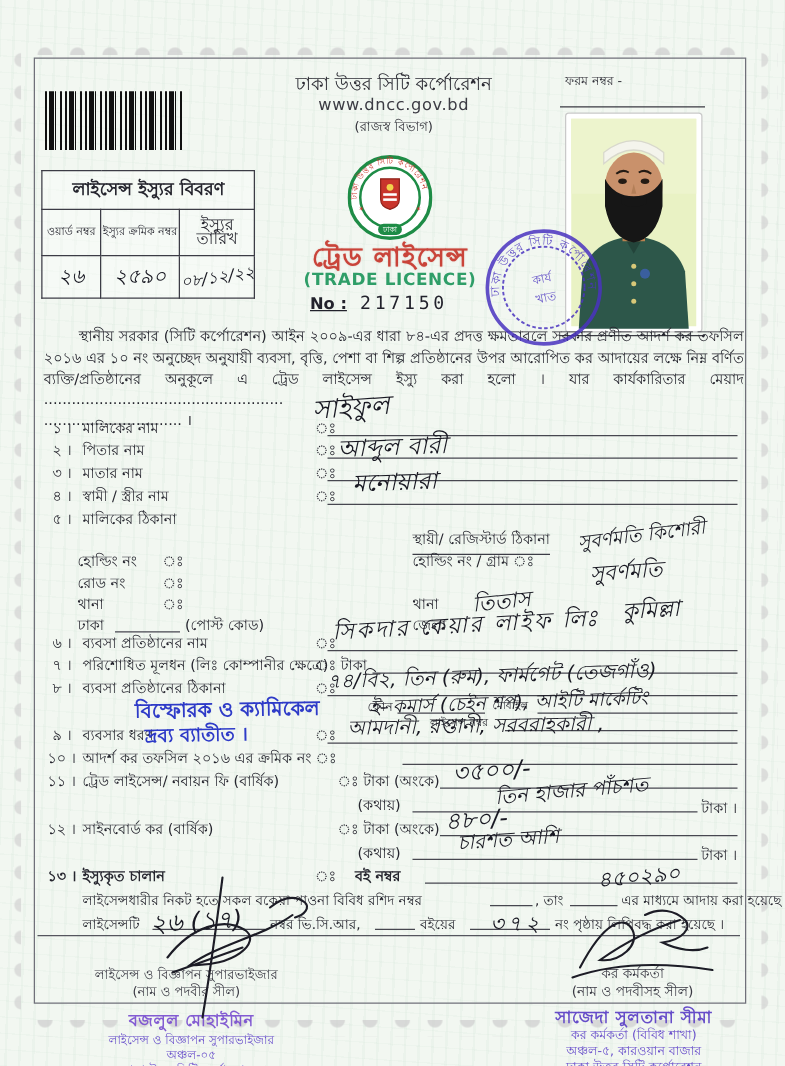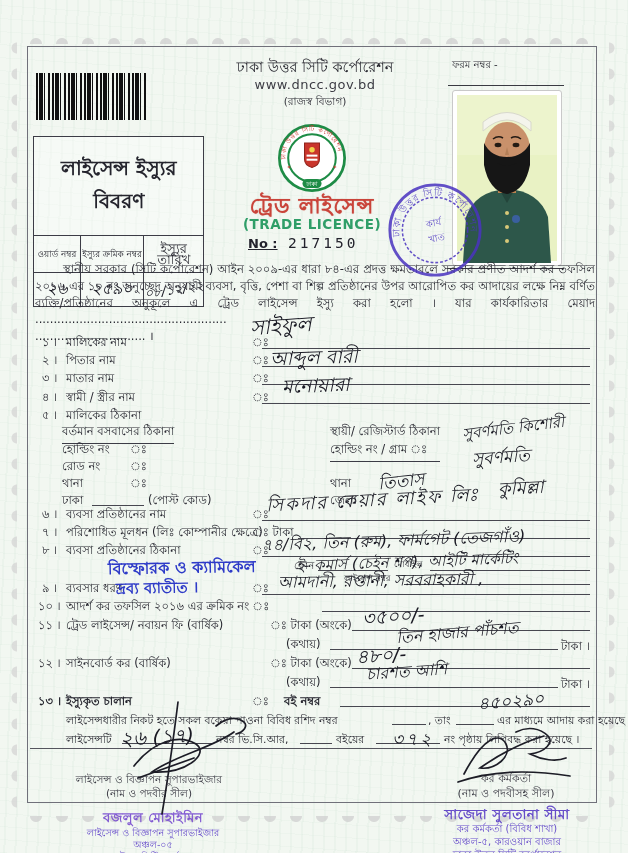--- a/index.html
+++ b/index.html
@@ -71,21 +71,21 @@
       <circle cx="54" cy="136" r="2" fill="#d8c878"></circle>
       <circle cx="54" cy="150" r="2" fill="#d8c878"></circle>
       <circle cx="63" cy="128" r="4" fill="#3a5f9e"></circle>
     </svg>
   </div>
   <div class="abs" style="left:448px;top:268px;width:116px;border-top:1.5px solid #3a3a42;"></div>
 
   <table class="issue abs" style="left:33px;top:136px;background:rgba(255,255,255,.35);">
     <tbody>
         <tr>
-          <td colspan="3" class="center bold" style="font-size:20px;height:30px;padding:16px 6px;">লাইসেন্স ইস্যুর বিবরণ</td>
+          <td colspan="3" class="center bold" style="font-size:14px;height:30px;padding:0 6px;">লাইসেন্স ইস্যুর বিবরণ</td>
         </tr>
     <tr>
       <td class="center" style="width:46px;height:36px;font-size:8.8px;line-height:11px;">ওয়ার্ড নম্বর</td>
       <td class="center" style="width:62px;font-size:8.8px;line-height:11px;">ইস্যুর ক্রমিক নম্বর</td>
       <td class="center" style="width:48px;font-size:13px;line-height:11px;">ইস্যুর তারিখ</td>
     </tr>
     <tr style="height:34px;">
       <td class="center hw" style="font-size:16px;">২৬</td>
       <td class="center hw" style="font-size:16px;">২৫৯০</td>
       <td class="center hw" style="font-size:13px;transform:rotate(-8deg);">০৮/১২/২২</td>
@@ -155,32 +155,31 @@
   <div class="abs hw" style="left:282px;top:371px;font-size:19px;transform:rotate(-2deg);z-index:4;">মনোয়ারা</div>
 
   <div class="abs lbl" style="left:42px;top:389px;">৪ ।</div>
   <div class="abs lbl" style="left:66px;top:389px;">স্বামী / স্ত্রীর নাম</div>
   <div class="abs lbl" style="left:252px;top:389px;">ঃ</div>
   <div class="abs wline" style="left:262px;top:389px;width:328px;height:14px;"></div>
 
   <div class="abs lbl" style="left:42px;top:407px;">৫ ।</div>
   <div class="abs lbl" style="left:66px;top:407px;">মালিকের ঠিকানা</div>
 
-  <div class="abs lbl" style="left:62px;top:423px;border-bottom:1px solid #3c3c46;padding-bottom:1px;">বর্তমান বসবাসের ঠিকানা</div>
   <div class="abs lbl" style="left:62px;top:441px;">হোল্ডিং নং</div>
   <div class="abs lbl" style="left:130px;top:441px;">ঃ</div>
   <div class="abs lbl" style="left:62px;top:458px;">রোড নং</div>
   <div class="abs lbl" style="left:130px;top:458px;">ঃ</div>
   <div class="abs lbl" style="left:62px;top:475px;">থানা</div>
   <div class="abs lbl" style="left:130px;top:475px;">ঃ</div>
   <div class="abs lbl" style="left:62px;top:492px;">ঢাকা</div>
   <div class="abs wline" style="left:92px;top:492px;width:52px;height:13px;"></div>
   <div class="abs lbl" style="left:148px;top:492px;text-align:center;">(পোস্ট কোড)</div>
 
-  <div class="abs lbl" style="left:330px;top:423px;border-bottom:1px solid #3c3c46;padding-bottom:19px;">স্থায়ী/ রেজিস্টার্ড ঠিকানা</div>
+  <div class="abs lbl" style="left:330px;top:423px;border-bottom:1px solid #3c3c46;padding-bottom:1px;">স্থায়ী/ রেজিস্টার্ড ঠিকানা</div>
   <div class="abs lbl" style="left:330px;top:441px;">হোল্ডিং নং / গ্রাম ঃ</div>
   <div class="abs lbl" style="left:330px;top:475px;">থানা</div>
   <div class="abs lbl" style="left:330px;top:492px;">জেলা</div>
 
   <div class="abs hw" style="left:462px;top:416px;font-size:15px;transform:rotate(-7deg);z-index:4;">সুবর্ণমতি কিশোরী</div>
   <div class="abs hw" style="left:472px;top:444px;font-size:17px;transform:rotate(-4deg);z-index:4;">সুবর্ণমতি</div>
   <div class="abs hw" style="left:378px;top:468px;font-size:17px;transform:rotate(-6deg);z-index:4;">তিতাস</div>
   <div class="abs hw" style="left:498px;top:474px;font-size:18px;transform:rotate(-3deg);z-index:4;">কুমিল্লা</div>
 
   <div class="abs lbl" style="left:42px;top:506px;">৬ ।</div>

